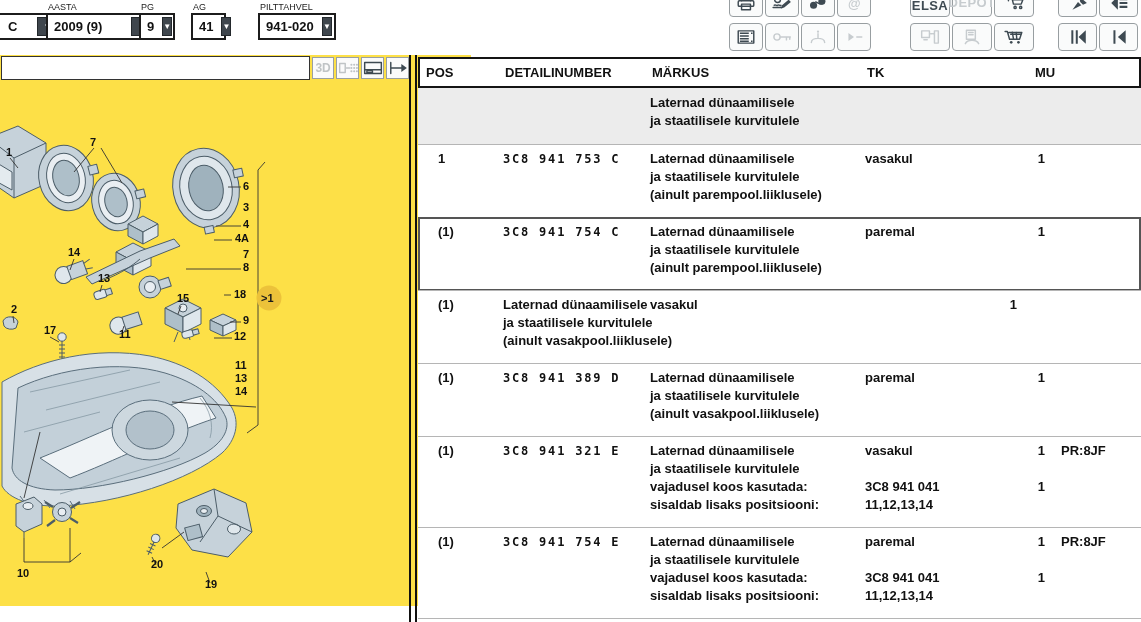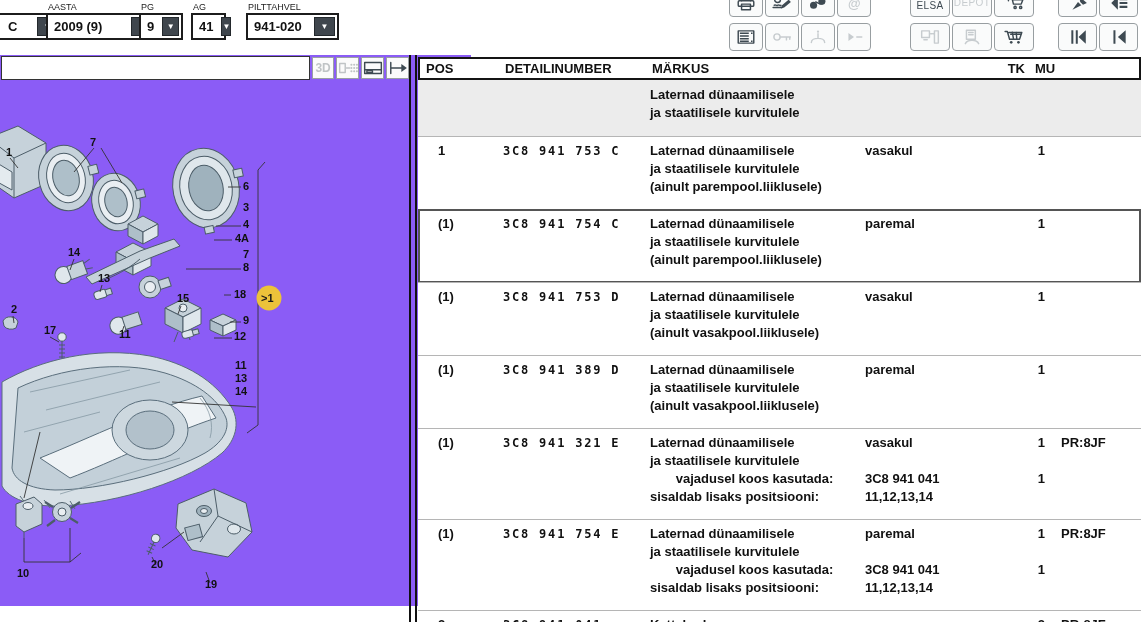--- a/index.html
+++ b/index.html
@@ -15,51 +15,51 @@
               display:flex;align-items:center;justify-content:center;color:#fff;font-size:8px}
   .tgroup{position:absolute;top:0;height:55px}
   .trow1{position:absolute;top:-11px;display:flex;gap:2px}
   .trow2{position:absolute;top:23px;display:flex;gap:2px}
   .tbtn{width:34px;height:28px;border:1px solid #989ea1;border-radius:4px;background:#fafbfb;
         display:flex;flex-direction:column;align-items:center;justify-content:center;box-sizing:border-box}
   .tbtn.w40{width:40px}.tbtn.w39{width:39px}
   .ic{width:20px;height:16px;fill:none;stroke:#3e4a52;stroke-width:1.3;stroke-linecap:round;stroke-linejoin:round}
   .ic .f{fill:#3e4a52;stroke:none}
   .dis .ic{stroke:#c7cccf}.dis .ic .f{fill:#c7cccf}
-  .btxt{font-size:10px;font-weight:normal;color:#3e4a52;letter-spacing:.4px;line-height:8px}
+  .btxt{font-size:13px;font-weight:bold;color:#3e4a52;letter-spacing:.4px;line-height:8px}
   .dis .btxt{color:#c7cccf}
   .at{font-size:13px;font-weight:bold;font-style:italic;color:#c7cccf}
   
-  .dpanel{position:absolute;left:0;top:55px;width:471px;bottom:16px;background:#8b5cf6}
+  .dpanel{position:absolute;left:0;top:55px;width:471px;bottom:16px;background:#fde047}
   .dtoolbar{position:absolute;left:0;top:0;width:409px;height:25px;display:flex;align-items:center}
   .dinput{width:305px;height:20px;border:1px solid #333;background:#fff;margin-left:1px}
   .dbtn{width:23px;height:22px;border:1px solid #9aa0a3;background:#fbfbfb;margin-left:2px;
         display:flex;align-items:center;justify-content:center;box-sizing:border-box}
   .d3d{font-size:12px;font-weight:bold;color:#c0c4c6}
   .dsvg{position:absolute;left:0;top:25px}
   .plabel{font-size:11px;font-weight:bold;fill:#111;font-family:"Liberation Sans",sans-serif}
   .badgetext{font-size:11px;font-weight:bold;fill:#1a1a1a;font-family:"Liberation Sans",sans-serif}
   
   .divider{position:absolute;left:409px;top:55px;bottom:0;width:4px;
            border-left:2px solid #111;border-right:2px solid #111}
   
   .tpanel{position:absolute;left:418px;top:2px;right:0;bottom:0}
   .grid{display:grid;grid-template-columns:85px 147px 215px 160px 28px 1fr}
-  .thead{border:2px solid #141414;height:23px;box-sizing:border-box;background:#fff;
+  .thead{border:2px solid #141414;height:31px;box-sizing:border-box;background:#fff;
          font-size:13px;font-weight:bold;align-items:center;margin-top:55px}
   .thead .h{white-space:nowrap;overflow:hidden}
-  .h-pos{padding-left:6px}.h-nim{}.h-tk{text-align:right;padding-right:2px}.h-model{padding-left:8px}
+  .h-pos{padding-left:6px}.h-nim{}.h-tk{padding-right:2px}.h-model{padding-left:8px}
   .grouprow{background:#ececec;padding:6px 0 14px;border-bottom:1px solid #b5b5b5}
   .trow{padding:5px 0 13px;position:relative;background:#fff}
   .trow + .trow{border-top:1px solid #b5b5b5}
   .trow.selected::after{content:'';position:absolute;left:0;right:0;top:-1px;bottom:-1px;
                         border:2px solid #555;pointer-events:none}
   .cell{font-size:13px;font-weight:bold}
   .line{height:18px;line-height:18px;white-space:nowrap}
-  .line.right{text-align:center;padding-right:6px}
+  .line.right{text-align:left;padding-right:6px}
   .c-pos{padding-left:20px}
   .c-part{font-family:"DejaVu Sans Mono",monospace;font-size:12px;letter-spacing:1.8px;font-weight:bold}
   .c-tk{text-align:right;padding-right:8px}
   .c-model{padding-left:8px;white-space:nowrap;overflow:hidden}
 </style>
 </head>
 <body>
 
 <div class="topbar">
   <div class="combo" style="left:-12px;width:74px">
@@ -69,35 +69,35 @@
       <span class="arr">▼</span>
       </div>
   </div>
   <div class="combo" style="left:46px;width:110px">
     <span class="lbl">AASTA</span>
     <div class="box">
         <span class="val">2009 (9)</span>
       <span class="arr">▼</span>
       </div>
   </div>
-  <div class="combo" style="left:139px;width:44px">
+  <div class="combo" style="left:139px;width:36px">
     <span class="lbl">PG</span>
     <div class="box">
         <span class="val">9</span>
       <span class="arr">▼</span>
       </div>
   </div>
   <div class="combo" style="left:191px;width:35px">
     <span class="lbl">AG</span>
     <div class="box">
         <span class="val">41</span>
       <span class="arr">▼</span>
       </div>
   </div>
-  <div class="combo" style="left:246px;width:93px">
+  <div class="combo" style="left:258px;width:78px">
     <span class="lbl">PILTTAHVEL</span>
     <div class="box">
         <span class="val">941-020</span>
       <span class="arr">▼</span>
       </div>
   </div>
 
   <div class="tgroup" style="left:729px">
     <div class="trow1">
       <div class="tbtn">
@@ -469,23 +469,20 @@
           <div class="line">1</div>
         </div>
         <div class="cell c-model">
           <div class="line">&nbsp;</div>
         </div>
       </div>
       <div class="grid trow">
         <div class="cell c-pos">
           <div class="line">(1)</div>
         </div>
-        <div class="cell c-part">
-          <div class="line">3C8 941 753 D</div>
-        </div>
         <div class="cell c-nim">
           <div class="line">Laternad dünaamilisele</div>
           <div class="line">ja staatilisele kurvitulele</div>
           <div class="line">(ainult vasakpool.liiklusele)</div>
         </div>
         <div class="cell c-mark">
           <div class="line">vasakul</div>
         </div>
         <div class="cell c-tk">
           <div class="line">1</div>

